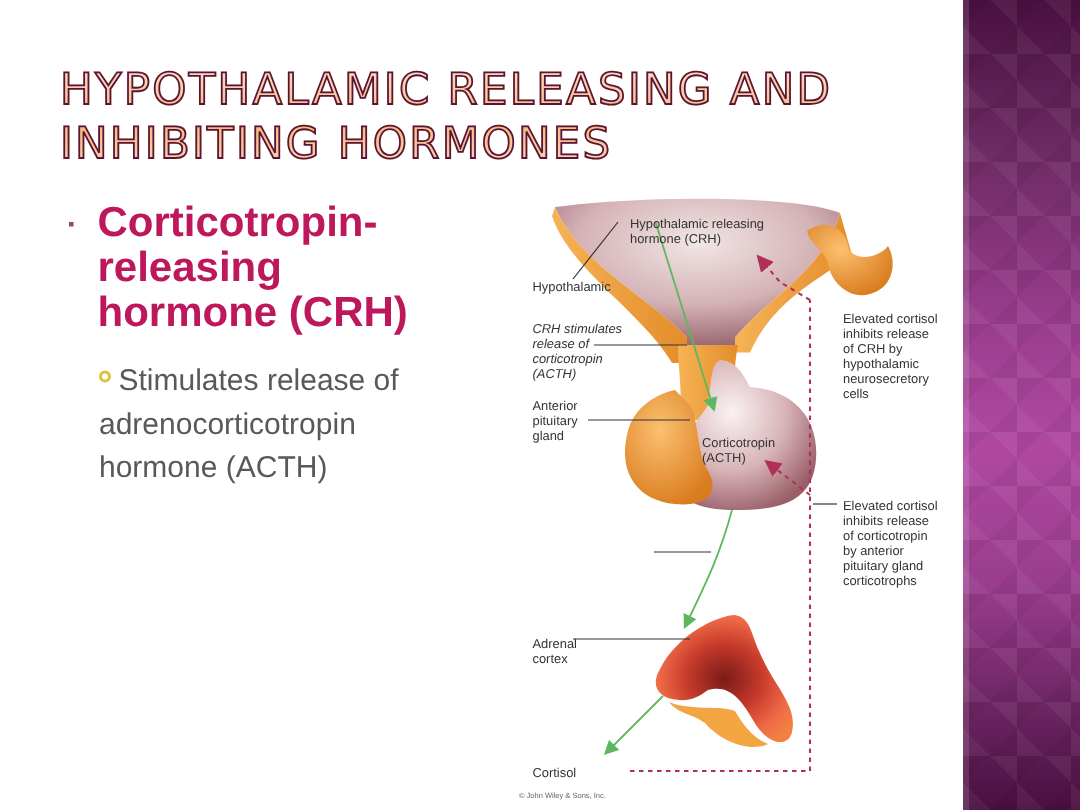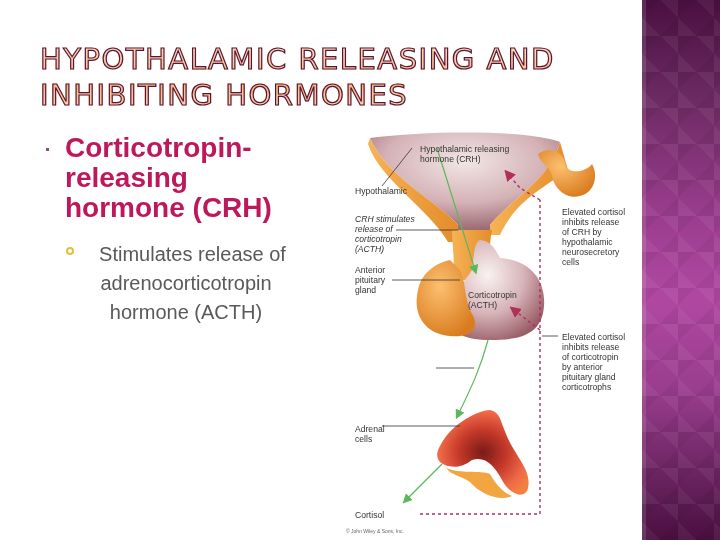--- a/index.html
+++ b/index.html
@@ -48,21 +48,21 @@
     }
     .bullet-l2 {
       position: absolute; left: 66px; top: 240px; width: 240px;
     }
     .bullet-l2 .marker {
       position: absolute; left: 0; top: 7px; width: 8px; height: 8px;
       border: 2px solid #e0c040; border-radius: 50%; box-sizing: border-box;
     }
     .bullet-l2 .text {
       position: absolute; left: 0; top: 0; width: 240px;
-      font-size: 20px; line-height: 29px; color: #595959; text-indent: 13px; text-align: center;
+      font-size: 20px; line-height: 29px; color: #595959; text-indent: 13px;
     }
     .diagram { position: absolute; left: 340px; top: 130px; width: 300px; height: 410px; }
     .lbl { position: absolute; font-size: 8.6px; line-height: 10px; color: #333; white-space: pre-line; }
     .copyright { position: absolute; font-size: 5px; color: #666; }
   </style>
 </head>
 <body>
 
 <div class="slide">
   <div class="side-band"></div>
@@ -155,21 +155,21 @@
     <div class="lbl" style="left:15px; top:84px;font-style:italic;">CRH stimulates
 release of
 corticotropin
 (ACTH)</div>
     <div class="lbl" style="left:15px; top:135px;">Anterior
 pituitary
 gland</div>
     <div class="lbl" style="left:128px; top:160px;">Corticotropin
 (ACTH)</div>
     <div class="lbl" style="left:15px; top:294px;">Adrenal
-cells</div>
+cortex</div>
     <div class="lbl" style="left:15px; top:380px;">Cortisol</div>
     <div class="lbl" style="left:222px; top:77px;">Elevated cortisol
 inhibits release
 of CRH by
 hypothalamic
 neurosecretory
 cells</div>
     <div class="lbl" style="left:222px; top:202px;">Elevated cortisol
 inhibits release
 of corticotropin

